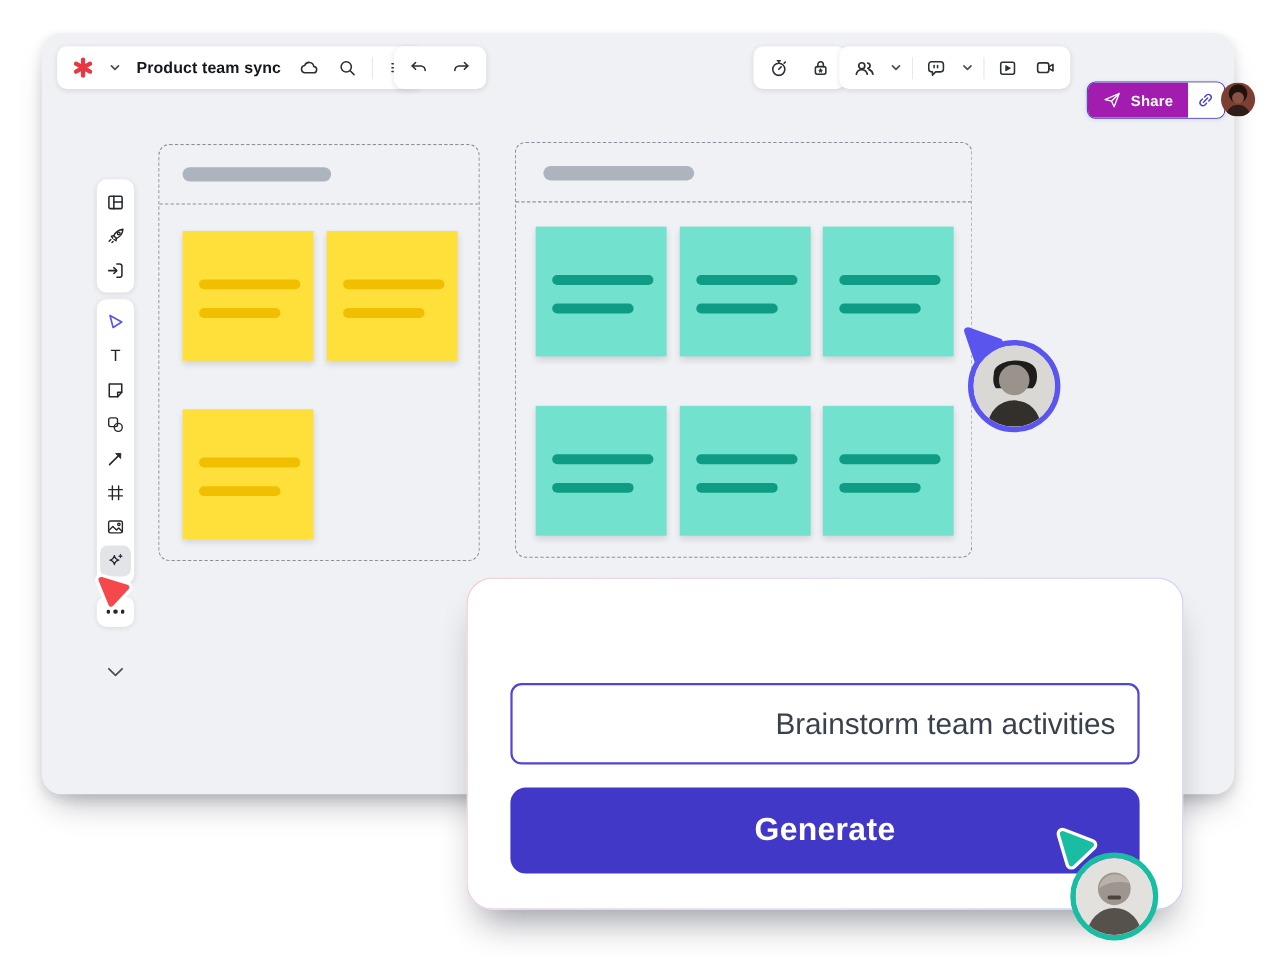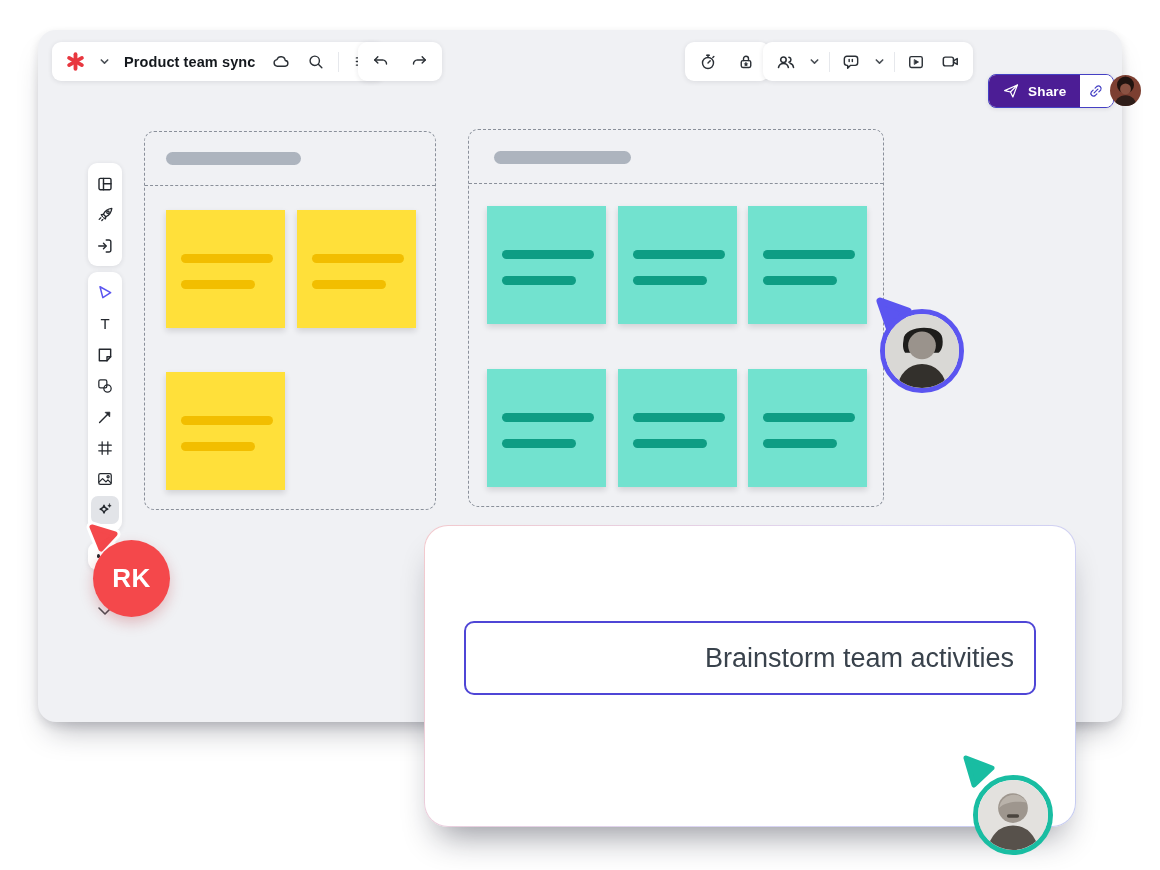--- a/index.html
+++ b/index.html
@@ -20,21 +20,21 @@
            border-radius:6px; color:#2B3036; flex:0 0 auto; }
   svg.ic { fill:none; stroke:currentColor; stroke-width:1.7; stroke-linecap:round; stroke-linejoin:round; display:block; }
   .vdiv { width:1px; height:20px; background:#E6E8EC; flex:0 0 auto; }
 
   .board-title { font-size:14.5px; font-weight:700; color:#14181D; letter-spacing:.1px; white-space:nowrap; padding:0 4px; }
 
   
   .share-group { position:absolute; left:950px; top:44px; height:34px; display:flex;
                  border:1.5px solid #4540C4; border-radius:8px; overflow:hidden; background:#fff;
                  box-shadow:0 1px 4px rgba(25,30,40,.10); }
-  .share-main { background:#4c1d95; color:#fff; display:flex; align-items:center; gap:8px; padding:0 13px; cursor:default; }
+  .share-main { background:#a21caf; color:#fff; display:flex; align-items:center; gap:8px; padding:0 13px; cursor:default; }
   .share-main .lbl { font-size:13.5px; font-weight:700; letter-spacing:.2px; }
   .share-link { width:33px; display:flex; align-items:center; justify-content:center; color:#4540C4; background:#fff; }
 
   .avatar-top { position:absolute; left:1072px; top:45px; width:31px; height:31px; border-radius:50%; overflow:hidden; }
 
   
   .sidepanel { position:absolute; left:50px; width:34px; background:#fff; border-radius:9px;
                box-shadow:0 1px 5px rgba(25,30,40,.10); display:flex; flex-direction:column; align-items:center; padding:5px 0; }
   .tool { width:30px; height:31px; display:flex; align-items:center; justify-content:center; color:#24282E; border-radius:7px; }
   .tool.active-cursor { color:#5B55F0; }
@@ -376,26 +376,24 @@
       <path d="M10 14 C10 6 30 5 31 13 C32 19 29 21 29 21 L11 21 C11 21 9 19 10 14 Z" fill="#1E1D1B"></path>
       <circle cx="20" cy="17" r="7.5" fill="#9A938C"></circle>
       <path d="M7 40 a13 13 0 0 1 26 0 Z" fill="#33302C"></path>
     </svg>
   </div>
 
   <svg class="cursor-svg" style="left:82px; top:518px;" width="44" height="42" viewBox="0 0 44 42">
     <path d="M10 9 L33 16 L19 31 Z" fill="none" stroke="#FFFFFF" stroke-width="11" stroke-linejoin="round"></path>
     <path d="M10 9 L33 16 L19 31 Z" fill="#F4484B" stroke="#F4484B" stroke-width="5" stroke-linejoin="round"></path>
   </svg>
-  <div class="rk-bubble">
-    <span>RK</span>
-  </div>
 
   <div class="ai-modal">
     <input class="ai-input" type="text" value="Brainstorm team activities" style="">
+    <button class="ai-generate">Generate</button>
   </div>
 
   <svg class="cursor-svg" style="left:954px; top:748px;" width="50" height="46" viewBox="0 0 50 46">
     <path d="M12 10 L38 20 L20 37 Z" fill="none" stroke="#FFFFFF" stroke-width="11" stroke-linejoin="round"></path>
     <path d="M12 10 L38 20 L20 37 Z" fill="#19BDA2" stroke="#19BDA2" stroke-width="5" stroke-linejoin="round"></path>
   </svg>
   <div class="presence-avatar ring-teal" style="left:973px; top:775px; width:80px; height:80px;">
     <svg width="70" height="70" viewBox="0 0 40 40">
       <rect width="40" height="40" fill="#E3E1DE"></rect>
       <circle cx="20" cy="16" r="8.5" fill="#9E968E"></circle>

